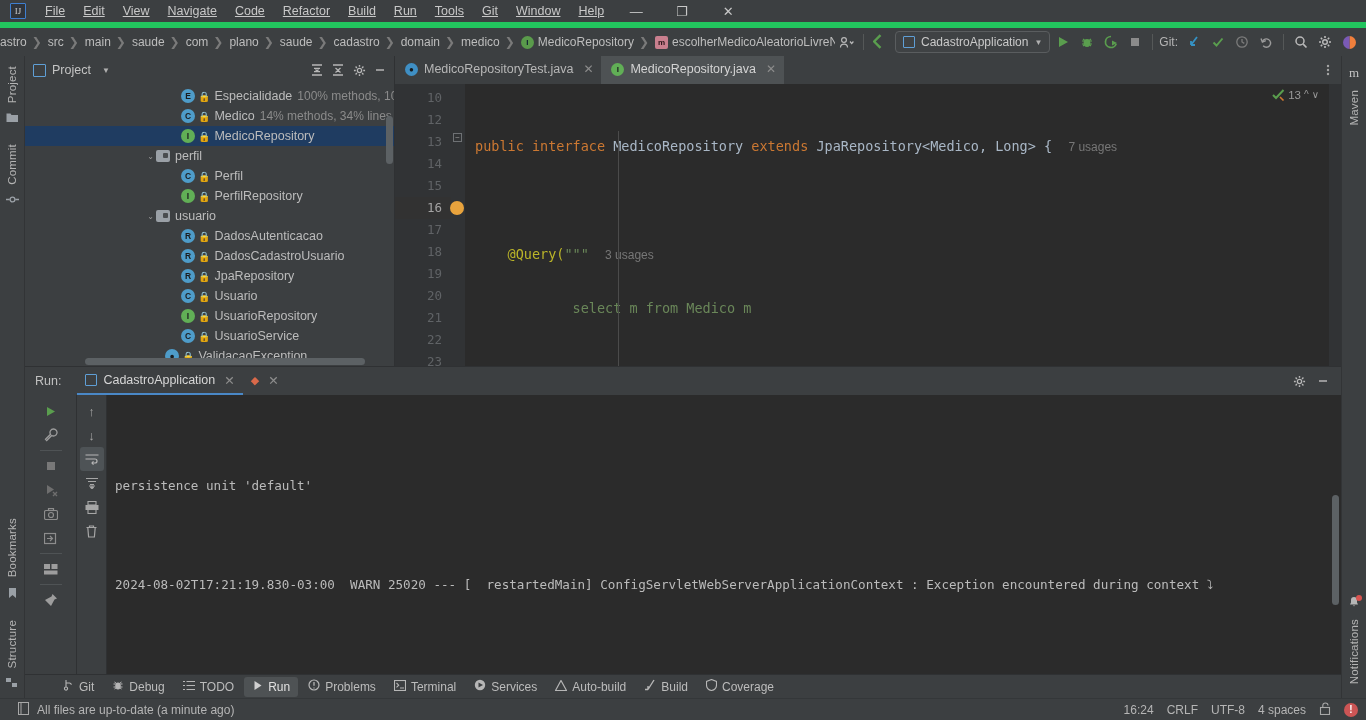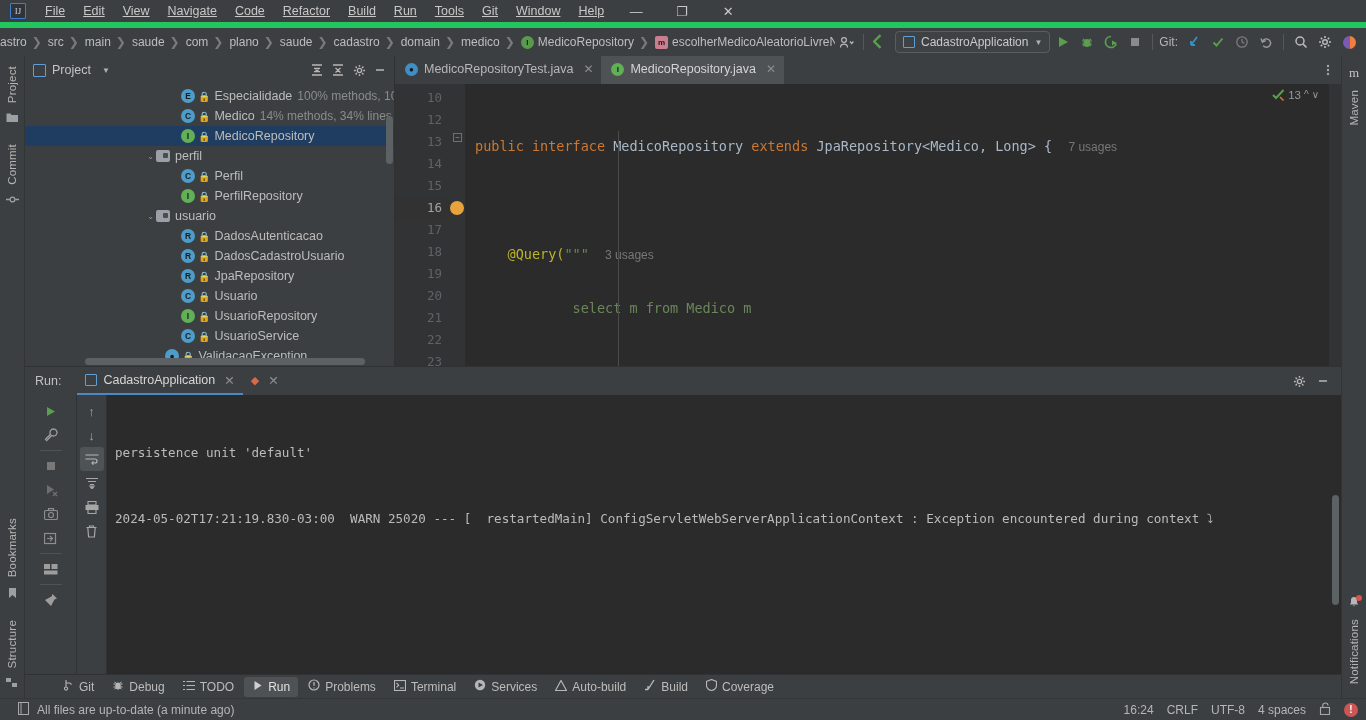--- a/index.html
+++ b/index.html
@@ -227,21 +227,21 @@
     align-items:center; padding-top:4px; border-right:1px solid #2f3133;
   }
   .rs2-btn { width:24px; height:24px; display:flex; align-items:center; justify-content:center; color:#a6a6a6; font-size:13px; border-radius:3px;}
   .rs2-btn.active { background:#4e5356; }
 
   .console {
     flex:1; background:#2b2b2b; font-family:"DejaVu Sans Mono", monospace;
     font-size:12.6px; line-height:22px; color:#bbbbbb; overflow:hidden; position:relative;
     padding-top:3px; white-space:pre;
   }
-  .cl { height:22px; padding-left:8px; white-space:pre; }
+  .cl { height:22px; padding-left:8px; white-space:pre;margin-top:33px; }
   .console-scroll {
     position:absolute; right:2px; top:100px; width:7px; height:110px; background:#5c6164; border-radius:4px;
   }
 
   
   .toolwin-bar {
     height:24px; flex:0 0 24px; background:#3c3f41; display:flex; align-items:center;
     padding-left:30px; gap:2px; border-top:1px solid #2f3133;
   }
   .tw-item {
@@ -764,21 +764,21 @@
             </div>
             <div class="rs2-btn">
               <svg width="13" height="13" viewBox="0 0 13 13">
                   <path d="M1.5 2.5h10M4.5 2.5V1h4v1.5M2.8 2.5l0.8 9.5h5.8l0.8-9.5" fill="none" stroke="#a6a6a6" stroke-width="1.2"></path>
                 </svg>
             </div>
           </div>
 
           <div class="console">
             <div class="cl">persistence unit 'default'</div>
-            <div class="cl">2024-05-02T17:21:19.830-03:00  WARN 25020 --- [  restartedMain] ConfigServletWebServerApplicationContext : Exception encountered during context ⤵</div>
+            <div class="cl">2024-08-02T17:21:19.830-03:00  WARN 25020 --- [  restartedMain] ConfigServletWebServerApplicationContext : Exception encountered during context ⤵</div>
             
             
             
             
             
             
             
             
             
             <div class="console-scroll"></div>

